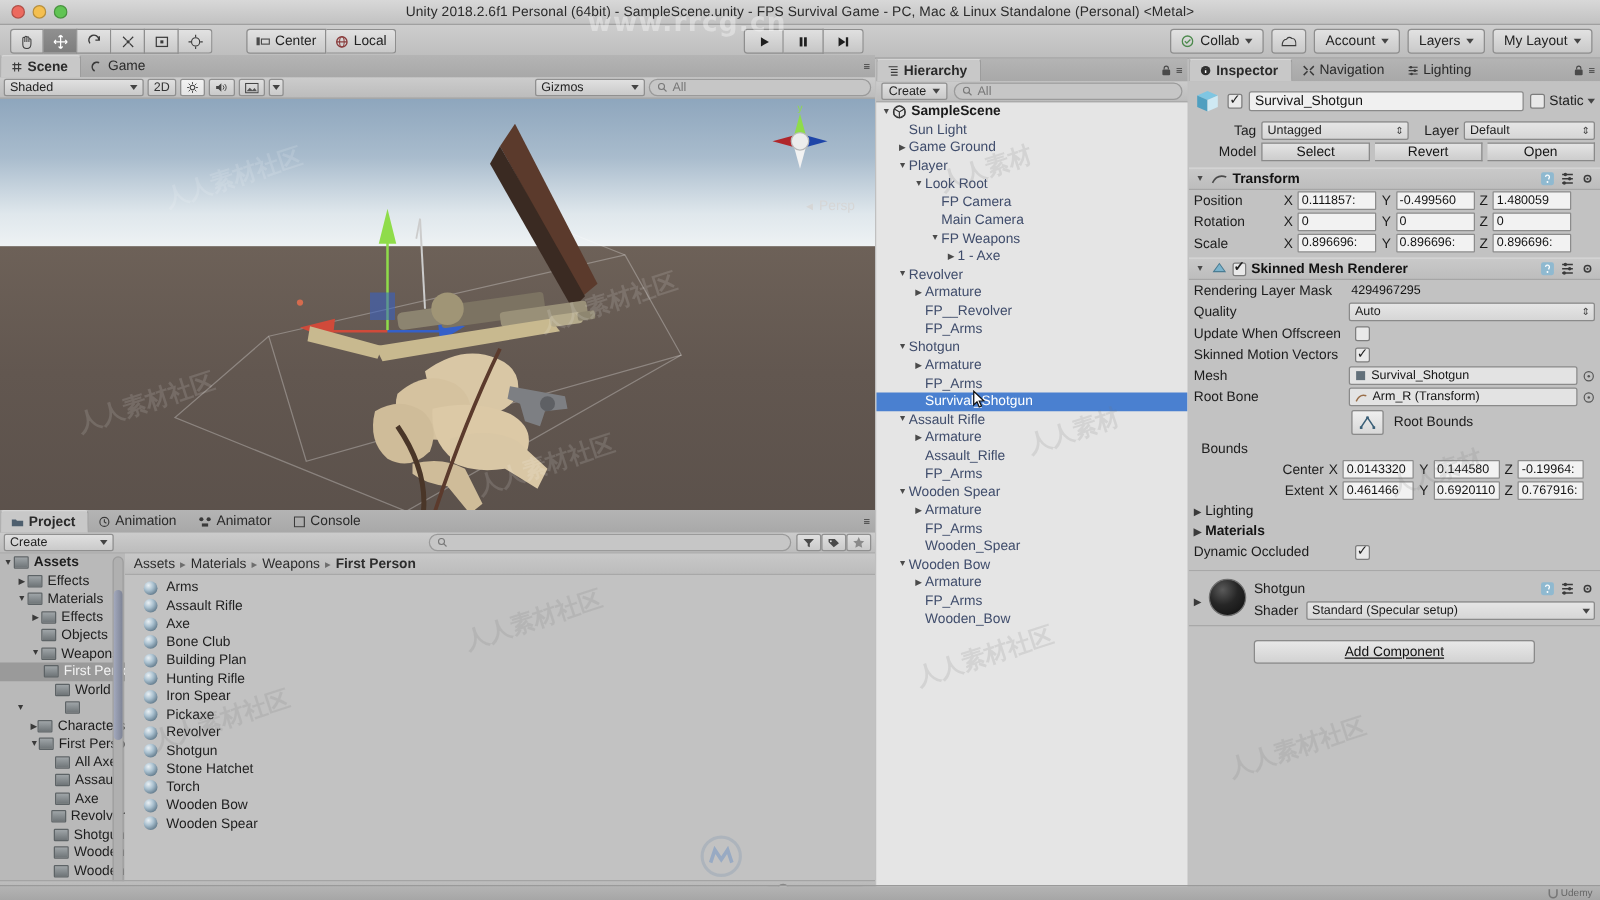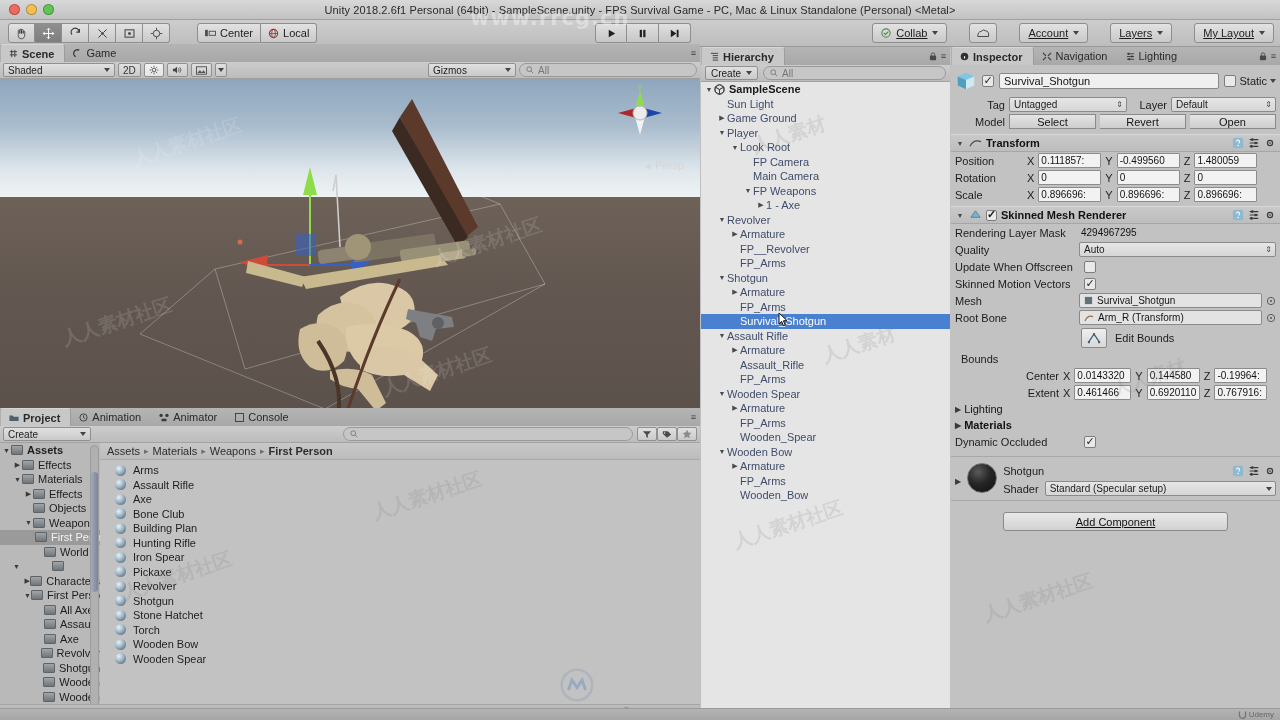--- a/index.html
+++ b/index.html
@@ -58,21 +58,21 @@
   .playgroup { position:absolute; left:595px; top:3px; display:flex; }
   .playbtn {
     width:32px; height:20px;
     background: linear-gradient(180deg,#e0e0e0,#c6c6c6);
     border:1px solid #8e8e8e; border-left-width:0;
     display:flex; align-items:center; justify-content:center;
   }
   .playbtn:first-child{ border-left-width:1px; border-radius:3px 0 0 3px;}
   .playbtn:last-child{ border-radius:0 3px 3px 0;}
 
-  .rightgroup { position:absolute; right:6px; top:3px; display:flex; gap:22px; align-items:center;text-decoration:underline; }
+  .rightgroup { position:absolute; right:6px; top:3px; display:flex; gap:6px; align-items:center; }
   .pill {
     height:20px; padding:0 8px; display:flex; align-items:center; gap:5px;
     background: linear-gradient(180deg,#e2e2e2,#c9c9c9);
     border:1px solid #8e8e8e; border-radius:3px; font-size:11px; color:#222;
   }
   .caret { width:0;height:0;border-left:3px solid transparent;border-right:3px solid transparent;border-top:4px solid #444; }
 
   
   .panel { position:absolute; background:#c2c2c2; }
   .tabbar {
@@ -1130,21 +1130,21 @@
 
       <div class="ins-row" style="height:24px;padding-left:130px;gap:8px">
         <div class="editbounds">
           <svg width="14" height="12" viewBox="0 0 16 13">
               <path d="M2 11 L8 2 L14 11" fill="none" stroke="#3a5f77" stroke-width="1.4"></path>
               <rect x="1" y="10" width="2.4" height="2.4" fill="#3a5f77"></rect>
               <rect x="12.6" y="10" width="2.4" height="2.4" fill="#3a5f77"></rect>
               <rect x="6.8" y="1" width="2.4" height="2.4" fill="#3a5f77"></rect>
             </svg>
         </div>
-        <span class="lbl">Edit Bounds</span>
+        <span class="lbl">Root Bounds</span>
       </div>
 
       <div class="ins-row">
         <span class="lbl" style="padding-left:6px">Bounds</span>
       </div>
       <div class="ins-row">
         <span class="lbl r" style="width:104px">Center</span>
         <span class="lbl">X</span>
         <div class="num" style="width:57px">
             <span>0.0143320</span>

